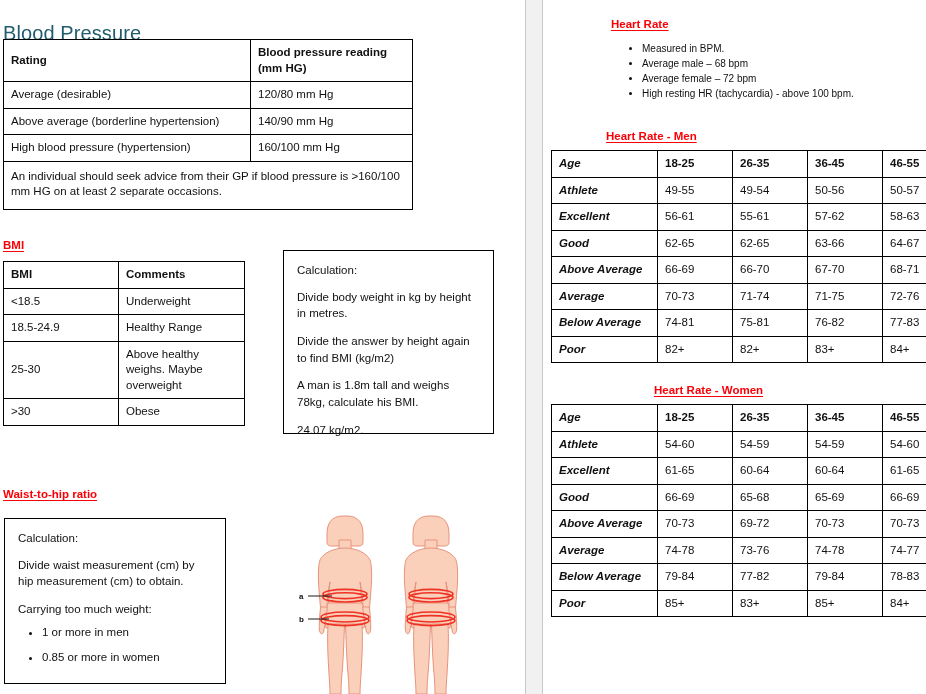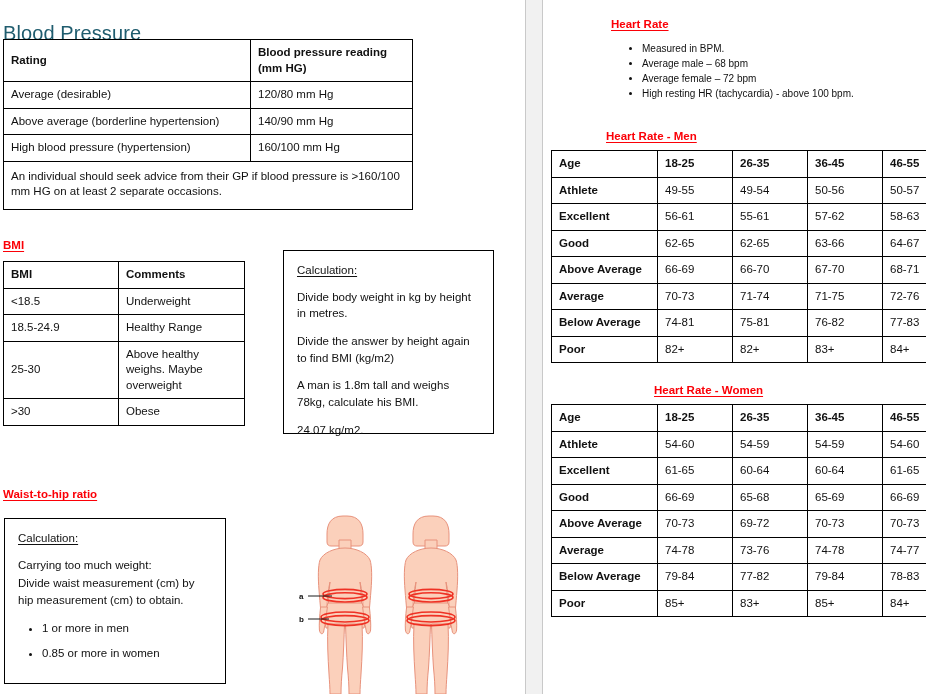--- a/index.html
+++ b/index.html
@@ -92,38 +92,37 @@
   #bp-table td.bp-rating { width: 232px; }
   #bp-table td.bp-note { padding: 7px 7px 9px 7px; }
 
   
   #bmi-table { left: 3px; top: 261px; width: 242px; }
   #bmi-table td.bmi-val { width: 100px; }
 
   
   .hr-table { left: 7px; width: 390px; }
   .hr-table td { padding: 5px 6px; }
-  .hr-table td.hr-label { width: 91px; }
+  .hr-table td.hr-label { width: 91px; font-style: italic; }
   .hr-table td.hr-val { width: 60px; }
   #hr-men-table { top: 150px; }
   #hr-women-table { top: 404px; }
 
   
   .callout-box {
     position: absolute;
     border: 1px solid #000000;
     background: #ffffff;
     box-sizing: border-box;
     font-size: 11.5px;
     line-height: 1.45;
     color: #111111;
   }
   .callout-title {
     font-size: 11.5px;
-    text-decoration: underline;
     text-underline-offset: 2px;
     margin: 0 0 10px 0;
   }
   .callout-p {
     margin: 0 0 11px 0;
   }
   .callout-p:last-child { margin-bottom: 11px; }
   .callout-list {
     margin: 6px 0 0 0;
     padding-left: 24px;
@@ -229,22 +228,22 @@
     <p class="callout-p">Divide body weight in kg by height in metres.</p>
     <p class="callout-p">Divide the answer by height again to find BMI (kg/m2)</p>
     <p class="callout-p">A man is 1.8m tall and weighs 78kg, calculate his BMI.</p>
     <p class="callout-p">24.07 kg/m2.</p>
   </div>
 
   <div class="red-heading" style="left:3px; top:488px;">Waist-to-hip ratio </div>
 
   <div class="callout-box" id="whr-calc-box">
     <div class="callout-title">Calculation:</div>
+    <p class="callout-p">Divide waist measurement (cm) by hip measurement (cm) to obtain.</p>
     <p class="callout-p" style="margin-bottom:2px;">Carrying too much weight:</p>
-    <p class="callout-p">Divide waist measurement (cm) by hip measurement (cm) to obtain.</p>
     <ul class="callout-list">
       <li>1 or more in men</li>
       <li>0.85 or more in women</li>
     </ul>
   </div>
 
   <svg id="whr-figure" viewBox="0 0 186 186">
     <defs>
       <g id="bodyfig">
 

